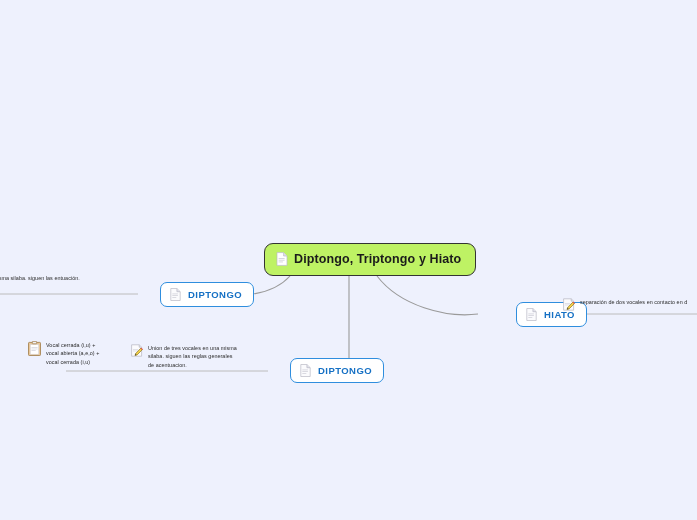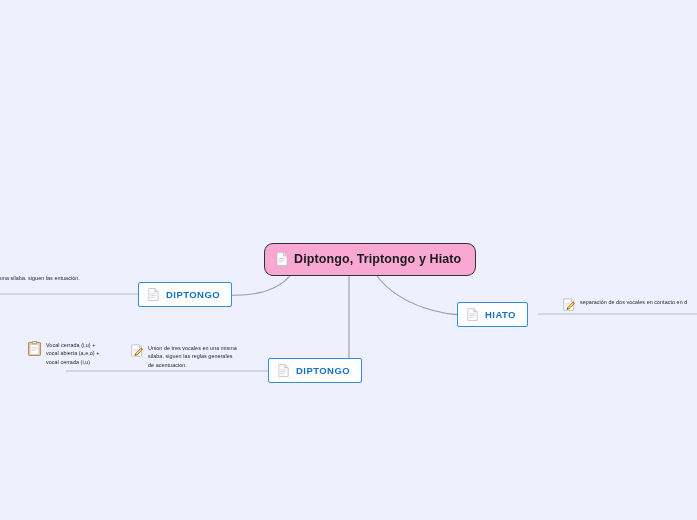--- a/index.html
+++ b/index.html
@@ -29,21 +29,21 @@
 
   
   .root-node {
     position: absolute;
     left: 264px;
     top: 243px;
     display: flex;
     align-items: center;
     gap: 6px;
     padding: 7px 14px 8px 11px;
-    background: #f9a8d4;
+    background: #bef264;
     border: 1.6px solid #333333;
     border-radius: 9px;
     box-sizing: border-box;
     height: 33px;
   }
   .root-label {
     font-size: 12.5px;
     font-weight: bold;
     color: #1b1b1b;
     letter-spacing: 0.1px;
@@ -52,34 +52,35 @@
 
   
   .branch-node {
     position: absolute;
     display: flex;
     align-items: center;
     gap: 7px;
     padding: 5px 11px 5px 9px;
     background: #ffffff;
     border: 1.7px solid #2f8ede;
-    border-radius: 2px;
+    border-radius: 7px;
     box-sizing: border-box;
     height: 25px;
+    margin-left: 22px;
   }
   .branch-label {
     font-size: 9.5px;
     font-weight: bold;
     color: #1570c4;
     letter-spacing: 0.45px;
     white-space: nowrap;
   }
   #node-diptongo  { left: 138px; top: 282px; }
   #node-triptongo { left: 268px; top: 358px; }
-  #node-hiato     { left: 457px; top: 302px; }
+  #node-hiato     { left: 494px; top: 302px; }
 
   
   .note {
     position: absolute;
     display: flex;
     align-items: flex-start;
     gap: 5px;
   }
   .note-text {
     font-size: 5.4px;

